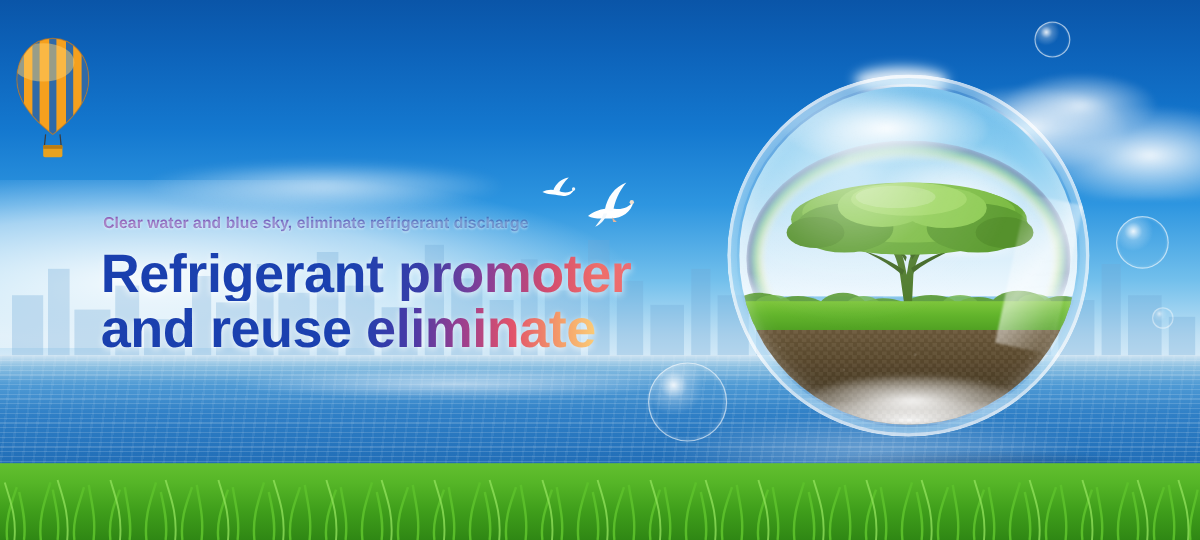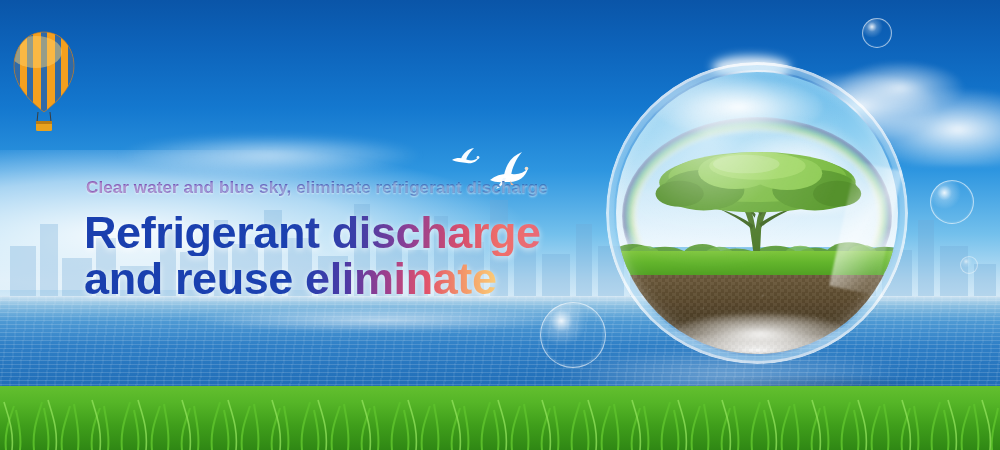--- a/index.html
+++ b/index.html
@@ -225,21 +225,21 @@
   .bb-1{left:540px;top:302px;width:66px;height:66px;}
   .bb-2{left:930px;top:180px;width:44px;height:44px;}
   .bb-3{left:862px;top:18px;width:30px;height:30px;}
   .bb-4{left:876px;top:398px;width:78px;height:78px;opacity:.55;}
   .bb-5{left:960px;top:256px;width:18px;height:18px;opacity:.7;}
 
   
   .copy{position:absolute;left:84px;top:178px;width:520px;}
   .subtitle{
     margin:0 0 12px 2px;
-    font-size:17px;font-weight:bold;letter-spacing:.1px;
+    font-size:13px;font-weight:bold;letter-spacing:.1px;
     background:linear-gradient(90deg,#7a3fa8 0%,#5b48b4 26%,#2f5fb5 56%,#1766b6 100%);
     -webkit-background-clip:text;background-clip:text;color:transparent;
     -webkit-text-fill-color:transparent;
     text-shadow:0 1px 2px rgba(255,255,255,.55);
     white-space:nowrap;
   }
   .headline{margin:0;line-height:1.02;}
   .hl-line{
     display:block;
     font-size:45px;font-weight:bold;letter-spacing:-.4px;
@@ -538,18 +538,18 @@
         <path d="M910 70 C912 48 906 34 902 20"></path>
           <path d="M956 70 C958 48 952 34 948 20"></path>
         <path d="M990 70 C992 48 986 34 982 20"></path>
       </g>
     </svg>
   </div>
 
   <div class="copy">
     <p class="subtitle">Clear water and blue sky, eliminate refrigerant discharge</p>
     <h1 class="headline">
-      <span class="hl-line hl-1">Refrigerant discharge</span>
+      <span class="hl-line hl-1">Refrigerant promoter</span>
       <span class="hl-line hl-2">and reuse eliminate</span>
     </h1>
   </div>
 
 </div>
 
 </body></html>

